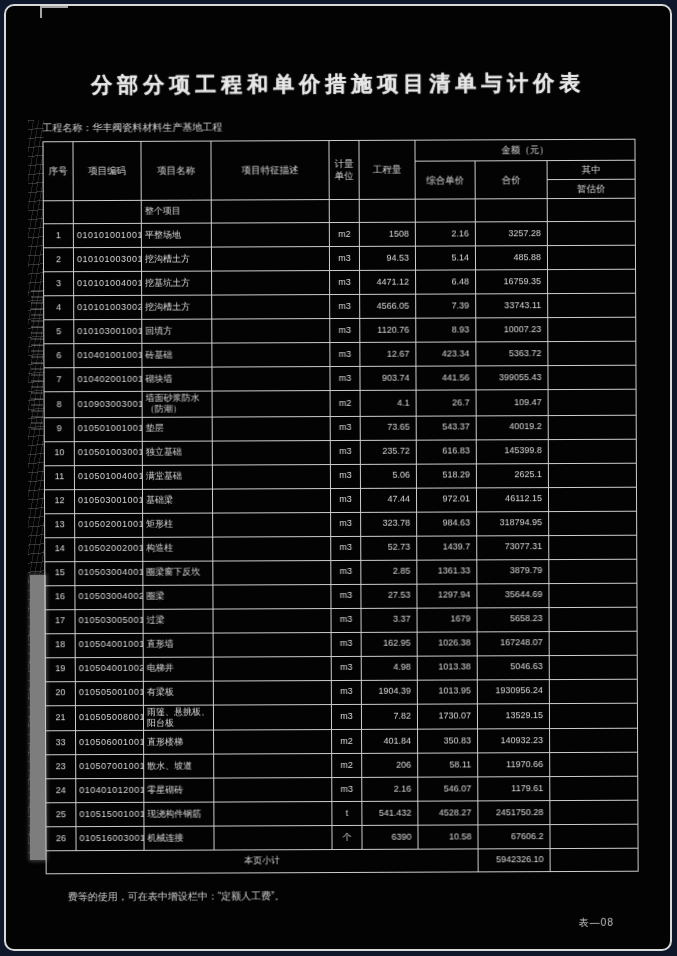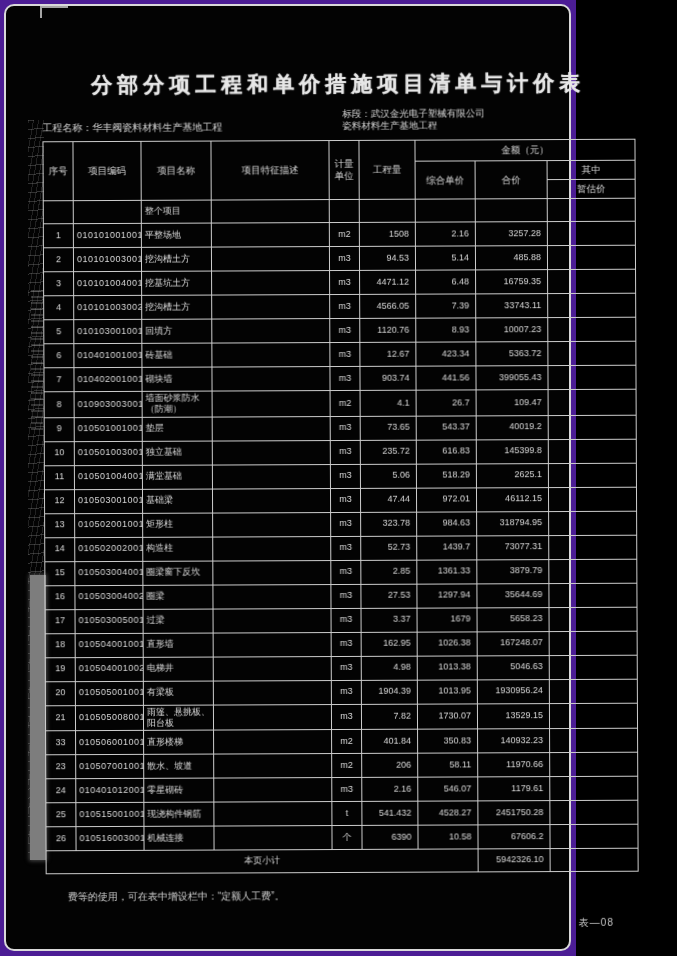--- a/index.html
+++ b/index.html
@@ -1,17 +1,17 @@
 <!DOCTYPE html>
 <html><head>
 <meta charset="utf-8">
 <style>
   html,body{margin:0;padding:0;background:#000;width:677px;height:956px;overflow:hidden;
     font-family:"Liberation Sans","DejaVu Sans",sans-serif;}
-  .stage{position:relative;width:576px;height:956px;background:#4c1d95;}
+  .stage{position:relative;width:677px;height:956px;background:#0f172a;}
   .photo-frame{position:absolute;left:4px;top:4px;right:5px;bottom:5px;
     border:2px solid #d9d9d9;border-radius:10px;background:#030303;}
   .doc{position:absolute;left:38px;top:56px;width:604px;
     filter:blur(0.35px) contrast(1.05);transform:rotate(-0.25deg);color:#d8d8d8;}
   .title{ text-align:center;font-size:21px;font-weight:bold;letter-spacing:5px;
     color:#e2e2e2;text-shadow:0 0 1px #fff;margin:14px 0 10px 0;}
   .meta{display:flex;align-items:flex-start;font-size:10px;margin:0 0 6px 6px;color:#cfcfcf;}
   .meta .project{flex:0 0 300px;padding-top:12px;}
   .meta .section{flex:0 0 150px;line-height:1.3;font-size:9.5px;}
   .meta .pageinfo{flex:1;text-align:center;letter-spacing:4px;padding-top:12px;}
@@ -54,23 +54,20 @@
   <div class="noise-left"></div>
   <div class="gray-strip2"></div>
   <div class="gray-strip"></div>
 
   <div class="doc">
     <div class="title">分部分项工程和单价措施项目清单与计价表</div>
 
     <div class="meta">
       <div class="project">
         <span>工程名称：</span><span>华丰阀瓷料材料生产基地工程</span>
-      </div>
-      <div class="section">
-        <span>标段：</span><span>武汉金光电子塑械有限公司瓷料材料生产基地工程</span>
       </div>
     </div>
 
     <table>
       <colgroup>
         <col style="width:30px">
           <col style="width:68px">
           <col style="width:70px">
         <col style="width:118px">
           <col style="width:30px">

